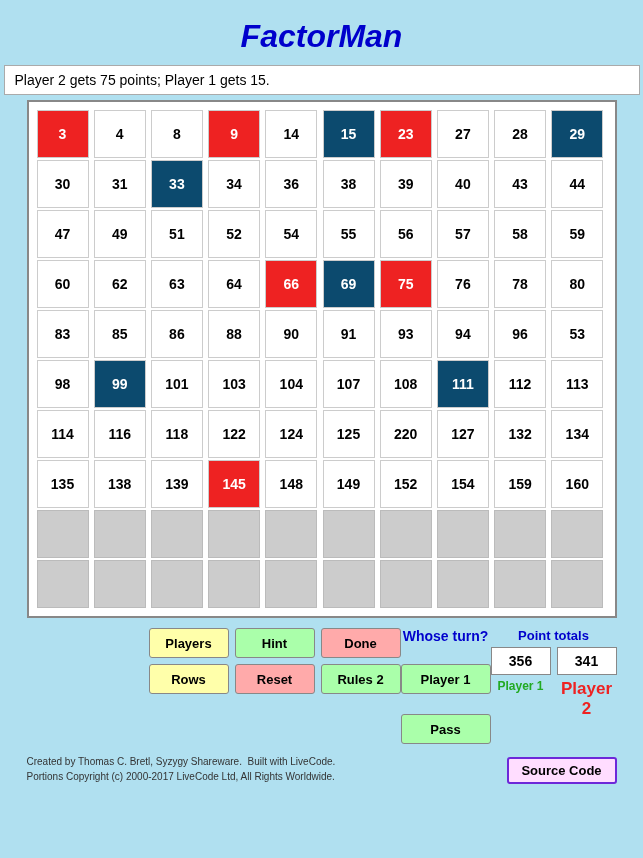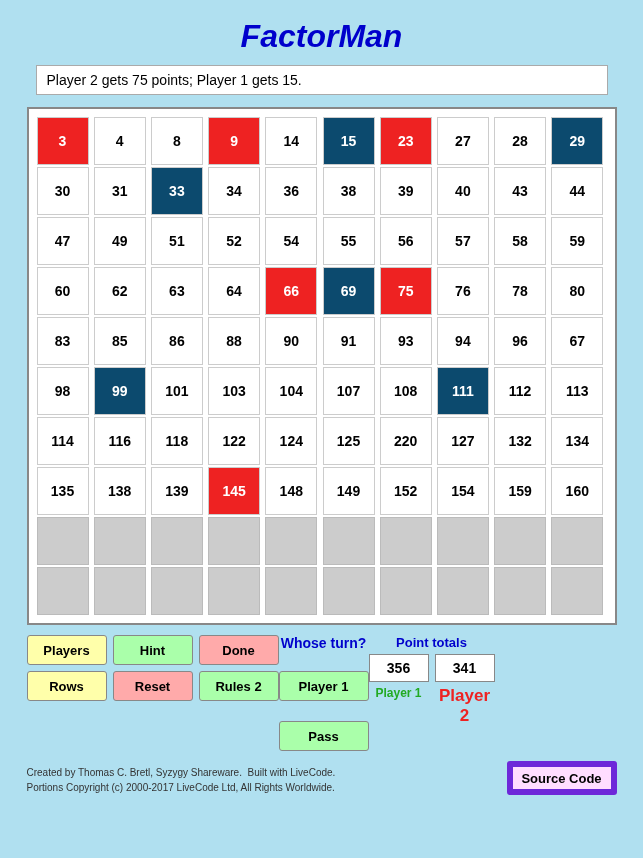--- a/index.html
+++ b/index.html
@@ -16,24 +16,24 @@
     #app-title {
       font-size: 32px;
       font-weight: bold;
       font-style: italic;
       color: #0000cc;
       margin: 8px 0 10px 0;
     }
     #status-bar {
       border: 1px solid #aaa;
       background: white;
-      width: 572px;
+      width: 636px;
       padding: 6px 10px;
       font-size: 14px;
-      margin-bottom: 12px;
+      margin-bottom: 5px;
     }
     #game-board {
       background: white;
       border: 2px solid #888;
       padding: 8px;
       width: 590px;
     }
     .grid {
       display: grid;
       grid-template-columns: repeat(10, 1fr);
@@ -59,21 +59,21 @@
       width: 590px;
       margin-top: 10px;
       display: flex;
       flex-direction: column;
       align-items: flex-start;
     }
     #controls-row {
       display: flex;
       width: 100%;
       align-items: flex-start;
-      justify-content: flex-start;
+      justify-content: flex-end;
     }
     #left-buttons {
       display: flex;
       flex-direction: column;
       gap: 6px;
     }
     .btn-row {
       display: flex;
       gap: 6px;
     }
@@ -165,24 +165,24 @@
       align-items: flex-end;
     }
     #footer-text {
       font-size: 10px;
       color: #333;
       max-width: 370px;
       line-height: 1.5;
     }
     .btn-source {
       width: 110px;
-      height: 34px;
+      height: 27px;
       font-size: 13px;
       font-weight: bold;
-      border: 6px solid #6d28d9;
+      border: 2px solid #6d28d9;
       background: #ffddff;
       cursor: pointer;
       border-radius: 3px;
     }
   </style>
 </head>
 <body>
 
 <div id="app-title">FactorMan</div>
 
@@ -232,21 +232,21 @@
       <div class="cell">80</div>
       <div class="cell">83</div>
       <div class="cell">85</div>
       <div class="cell">86</div>
       <div class="cell">88</div>
       <div class="cell">90</div>
       <div class="cell">91</div>
       <div class="cell">93</div>
       <div class="cell">94</div>
       <div class="cell">96</div>
-      <div class="cell">67</div>
+      <div class="cell">53</div>
       <div class="cell">98</div>
       <div class="cell green">99</div>
       <div class="cell">101</div>
       <div class="cell">103</div>
       <div class="cell">104</div>
       <div class="cell">107</div>
       <div class="cell">108</div>
       <div class="cell green">111</div>
       <div class="cell">112</div>
       <div class="cell">113</div>

